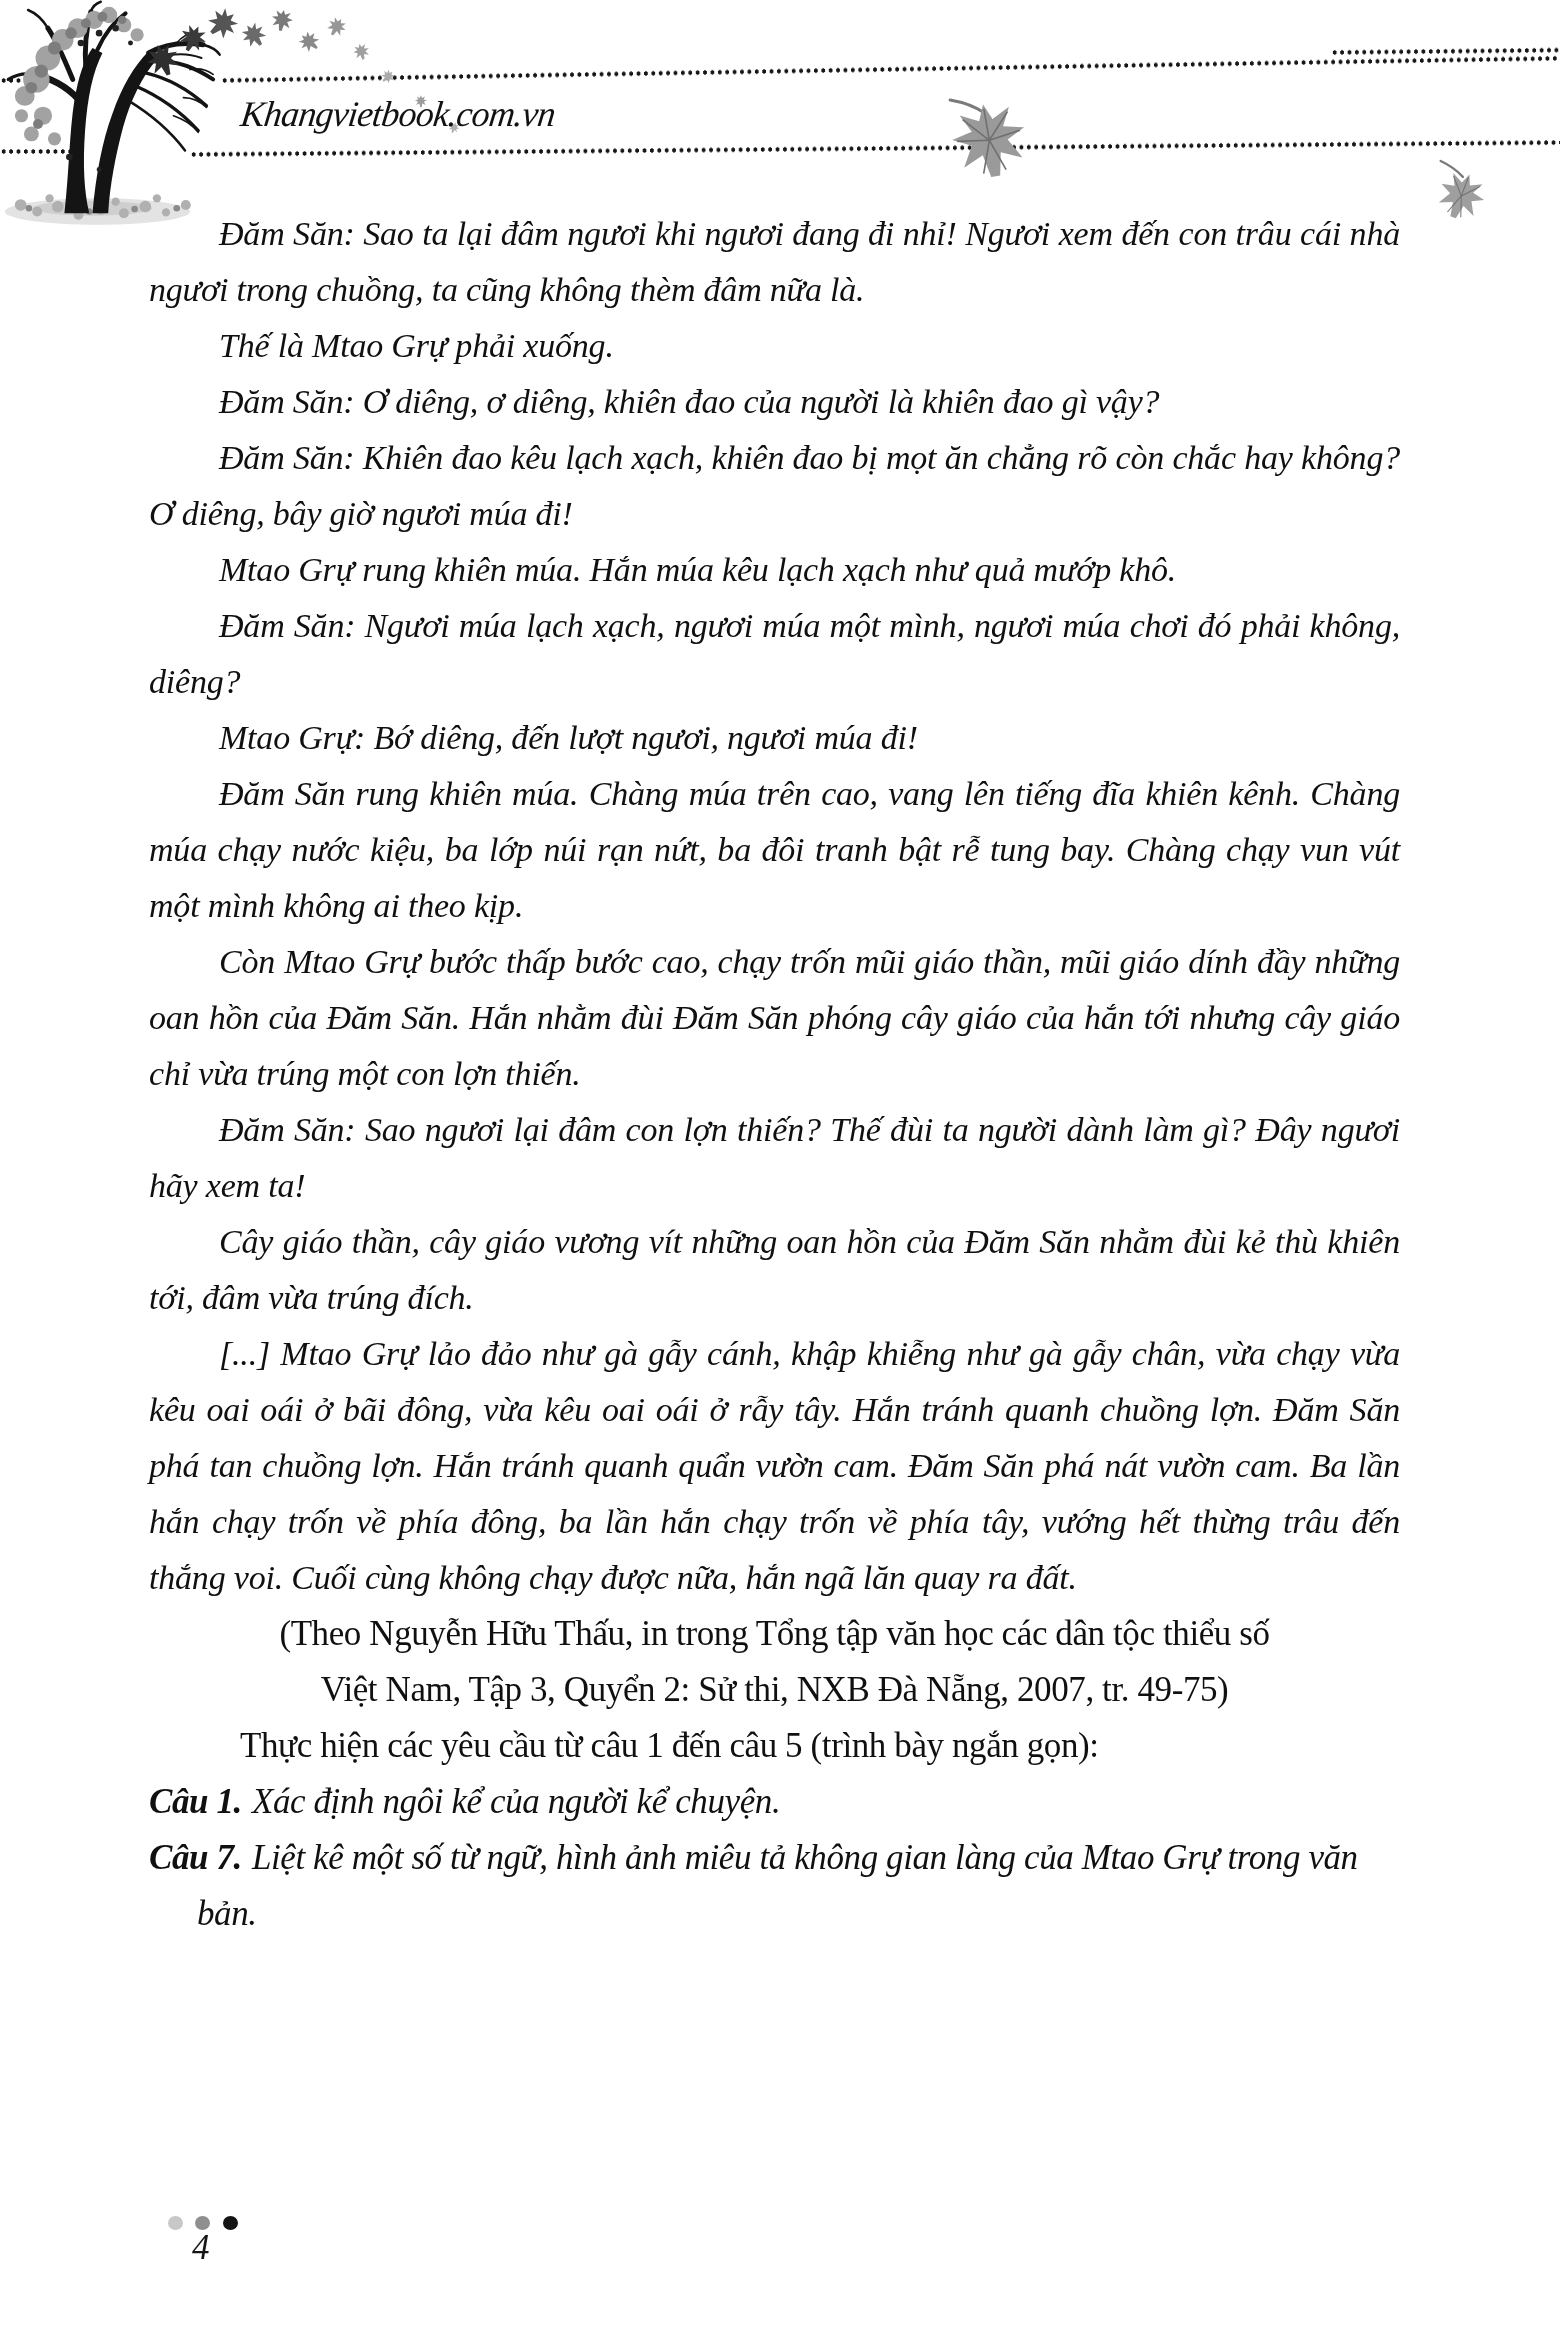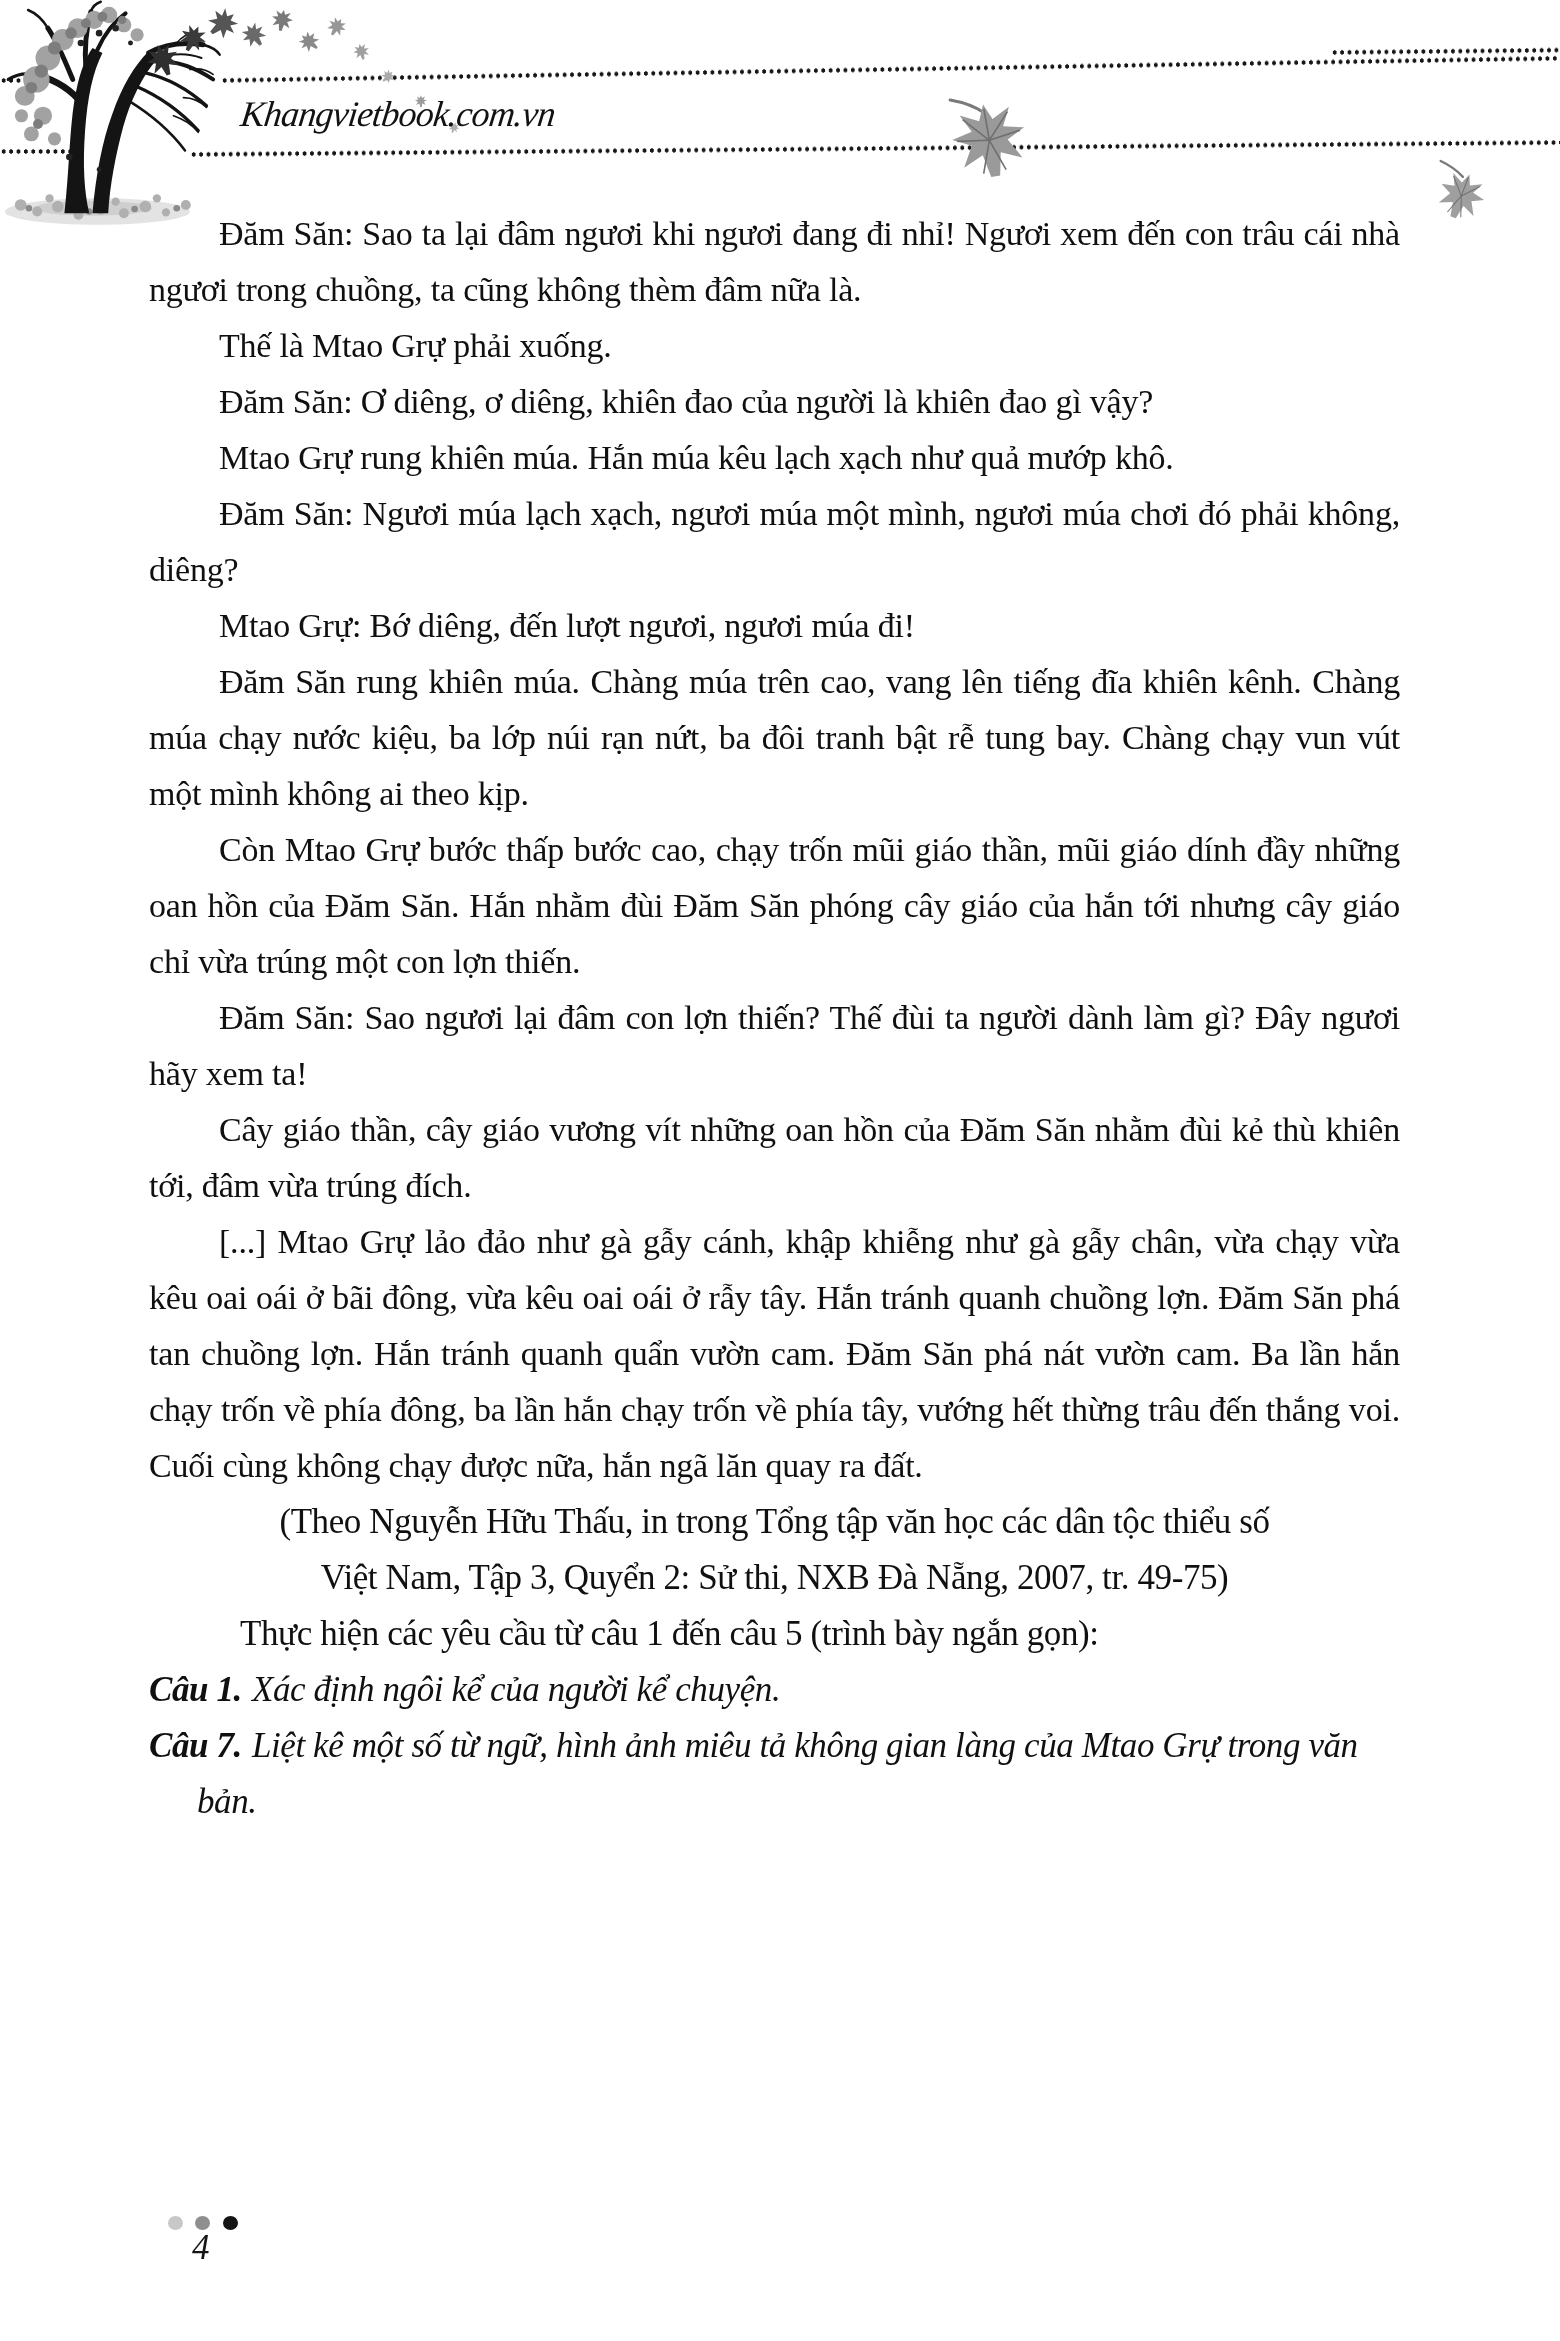--- a/index.html
+++ b/index.html
@@ -35,21 +35,21 @@
   .tree{position:absolute;left:0;top:0;width:223px;height:248px;}
   .fall{position:absolute;left:140px;top:1.7px;width:347px;height:149px;}
   .leaf1{position:absolute;left:930px;top:83px;width:116px;height:99px;transform:rotate(-10deg);}
   .leaf2{position:absolute;left:1422px;top:155px;width:78px;height:68px;transform:rotate(9deg);}
   
   .textblock{
     position:absolute;left:149px;top:206px;width:1251px;
   }
   .par{
     margin:0;text-align:justify;text-indent:70px;
-    font-size:34px;line-height:56px;
+    font-style:italic;font-size:34px;line-height:56px;
     letter-spacing:-0.2px;
   }
   .citation{font-size:35px;line-height:56px;letter-spacing:-0.4px;}
   .citation div{text-align:center;}
   .instruction{
     margin:0;font-size:35px;line-height:56px;text-indent:91px;letter-spacing:-0.4px;
   }
   .question{
     margin:0;font-size:35px;line-height:56px;letter-spacing:-0.4px;font-style:italic;
   }
@@ -205,20 +205,21 @@
             <path d="M0,0 L5,14"></path>
         </g>
       </g>
     </svg>
   </div>
 
   <main class="textblock">
     <p class="par">Đăm Săn: Sao ta lại đâm ngươi khi ngươi đang đi nhỉ! Ngươi xem đến con trâu cái nhà ngươi trong chuồng, ta cũng không thèm đâm nữa là.</p>
     <p class="par">Thế là Mtao Grự phải xuống.</p>
     <p class="par">Đăm Săn: Ơ diêng, ơ diêng, khiên đao của người là khiên đao gì vậy?</p>
+    <p class="par">Đăm Săn: Khiên đao kêu lạch xạch, khiên đao bị mọt ăn chẳng rõ còn chắc hay không? Ơ diêng, bây giờ ngươi múa đi!</p>
     <p class="par">Mtao Grự rung khiên múa. Hắn múa kêu lạch xạch như quả mướp khô.</p>
     <p class="par">Đăm Săn: Ngươi múa lạch xạch, ngươi múa một mình, ngươi múa chơi đó phải không, diêng?</p>
     <p class="par">Mtao Grự: Bớ diêng, đến lượt ngươi, ngươi múa đi!</p>
     <p class="par">Đăm Săn rung khiên múa. Chàng múa trên cao, vang lên tiếng đĩa khiên kênh. Chàng múa chạy nước kiệu, ba lớp núi rạn nứt, ba đôi tranh bật rễ tung bay. Chàng chạy vun vút một mình không ai theo kịp.</p>
     <p class="par">Còn Mtao Grự bước thấp bước cao, chạy trốn mũi giáo thần, mũi giáo dính đầy những oan hồn của Đăm Săn. Hắn nhằm đùi Đăm Săn phóng cây giáo của hắn tới nhưng cây giáo chỉ vừa trúng một con lợn thiến.</p>
     <p class="par">Đăm Săn: Sao ngươi lại đâm con lợn thiến? Thế đùi ta người dành làm gì? Đây ngươi hãy xem ta!</p>
     <p class="par">Cây giáo thần, cây giáo vương vít những oan hồn của Đăm Săn nhằm đùi kẻ thù khiên tới, đâm vừa trúng đích.</p>
     <p class="par">[...] Mtao Grự lảo đảo như gà gẫy cánh, khập khiễng như gà gẫy chân, vừa chạy vừa kêu oai oái ở bãi đông, vừa kêu oai oái ở rẫy tây. Hắn tránh quanh chuồng lợn. Đăm Săn phá tan chuồng lợn. Hắn tránh quanh quẩn vườn cam. Đăm Săn phá nát vườn cam. Ba lần hắn chạy trốn về phía đông, ba lần hắn chạy trốn về phía tây, vướng hết thừng trâu đến thắng voi. Cuối cùng không chạy được nữa, hắn ngã lăn quay ra đất.</p>
 
     <div class="citation">

